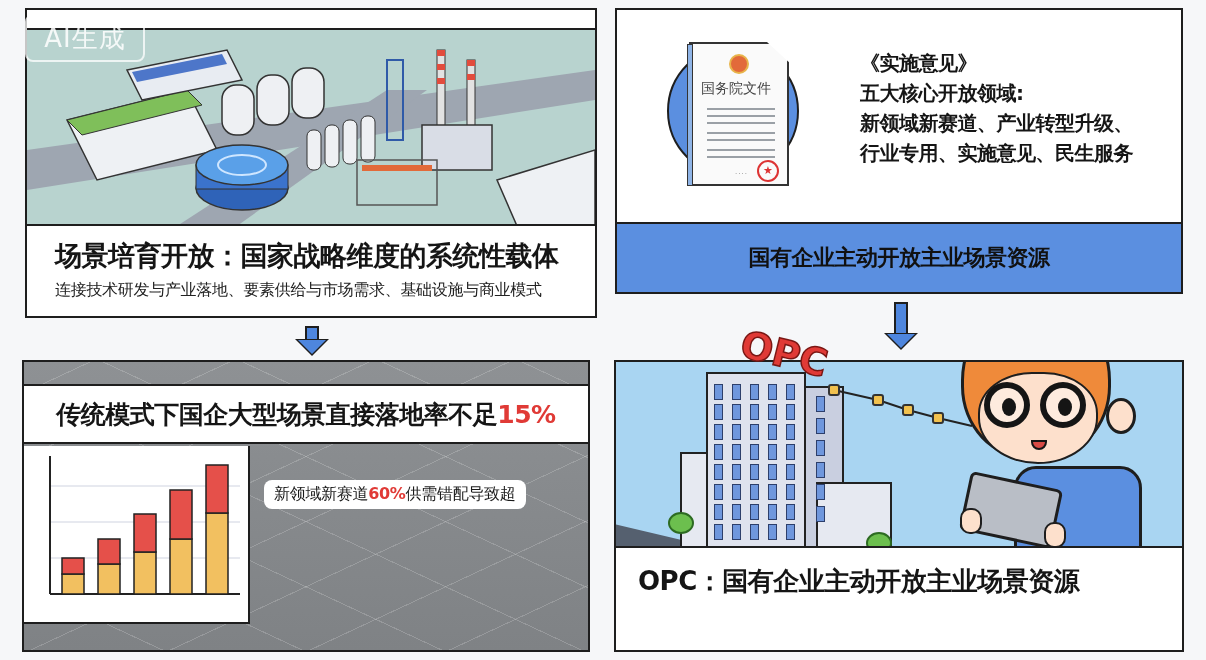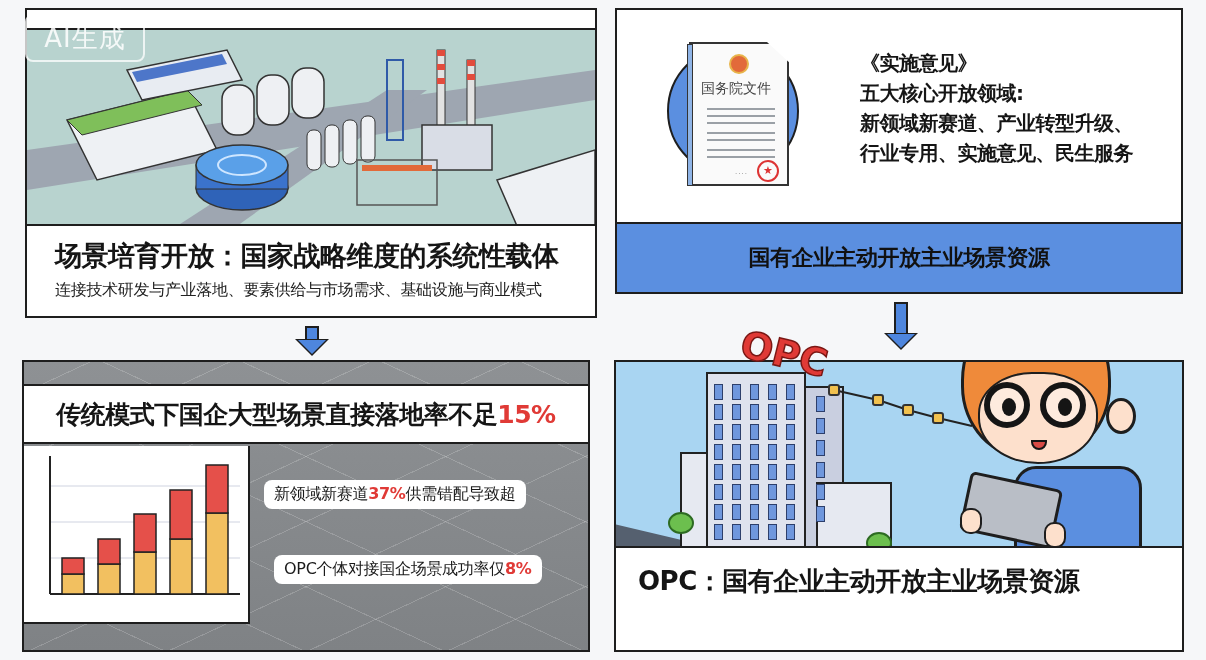--- a/index.html
+++ b/index.html
@@ -210,24 +210,21 @@
         <rect x="74" y="93" width="22" height="25" fill="#e5504a" stroke="#222" stroke-width="1.5"></rect>
         <rect x="110" y="106" width="22" height="42" fill="#f2c060" stroke="#222" stroke-width="1.5"></rect>
         <rect x="110" y="68" width="22" height="38" fill="#e5504a" stroke="#222" stroke-width="1.5"></rect>
         <rect x="146" y="93" width="22" height="55" fill="#f2c060" stroke="#222" stroke-width="1.5"></rect>
         <rect x="146" y="44" width="22" height="49" fill="#e5504a" stroke="#222" stroke-width="1.5"></rect>
         <rect x="182" y="67" width="22" height="81" fill="#f2c060" stroke="#222" stroke-width="1.5"></rect>
         <rect x="182" y="19" width="22" height="48" fill="#e5504a" stroke="#222" stroke-width="1.5"></rect>
       </svg>
   </div>
   <div class="pill" id="pill1">
-    <span>新领域新赛道</span><b class="red">37%</b><span>供需错配导致超</span>
-  </div>
-  <div class="pill" id="pill2">
-    <span>OPC个体对接国企场景成功率仅</span><b class="red">8%</b>
+    <span>新领域新赛道</span><b class="red">60%</b><span>供需错配导致超</span>
   </div>
 </div>
 
 <div class="panel" id="p4">
   <div class="scene">
     <div class="road"></div>
     <div class="bld-low-l"></div>
     <div class="bld-main"></div>
     <div class="bld-side"></div>
     <div class="bld-low-r"></div>

